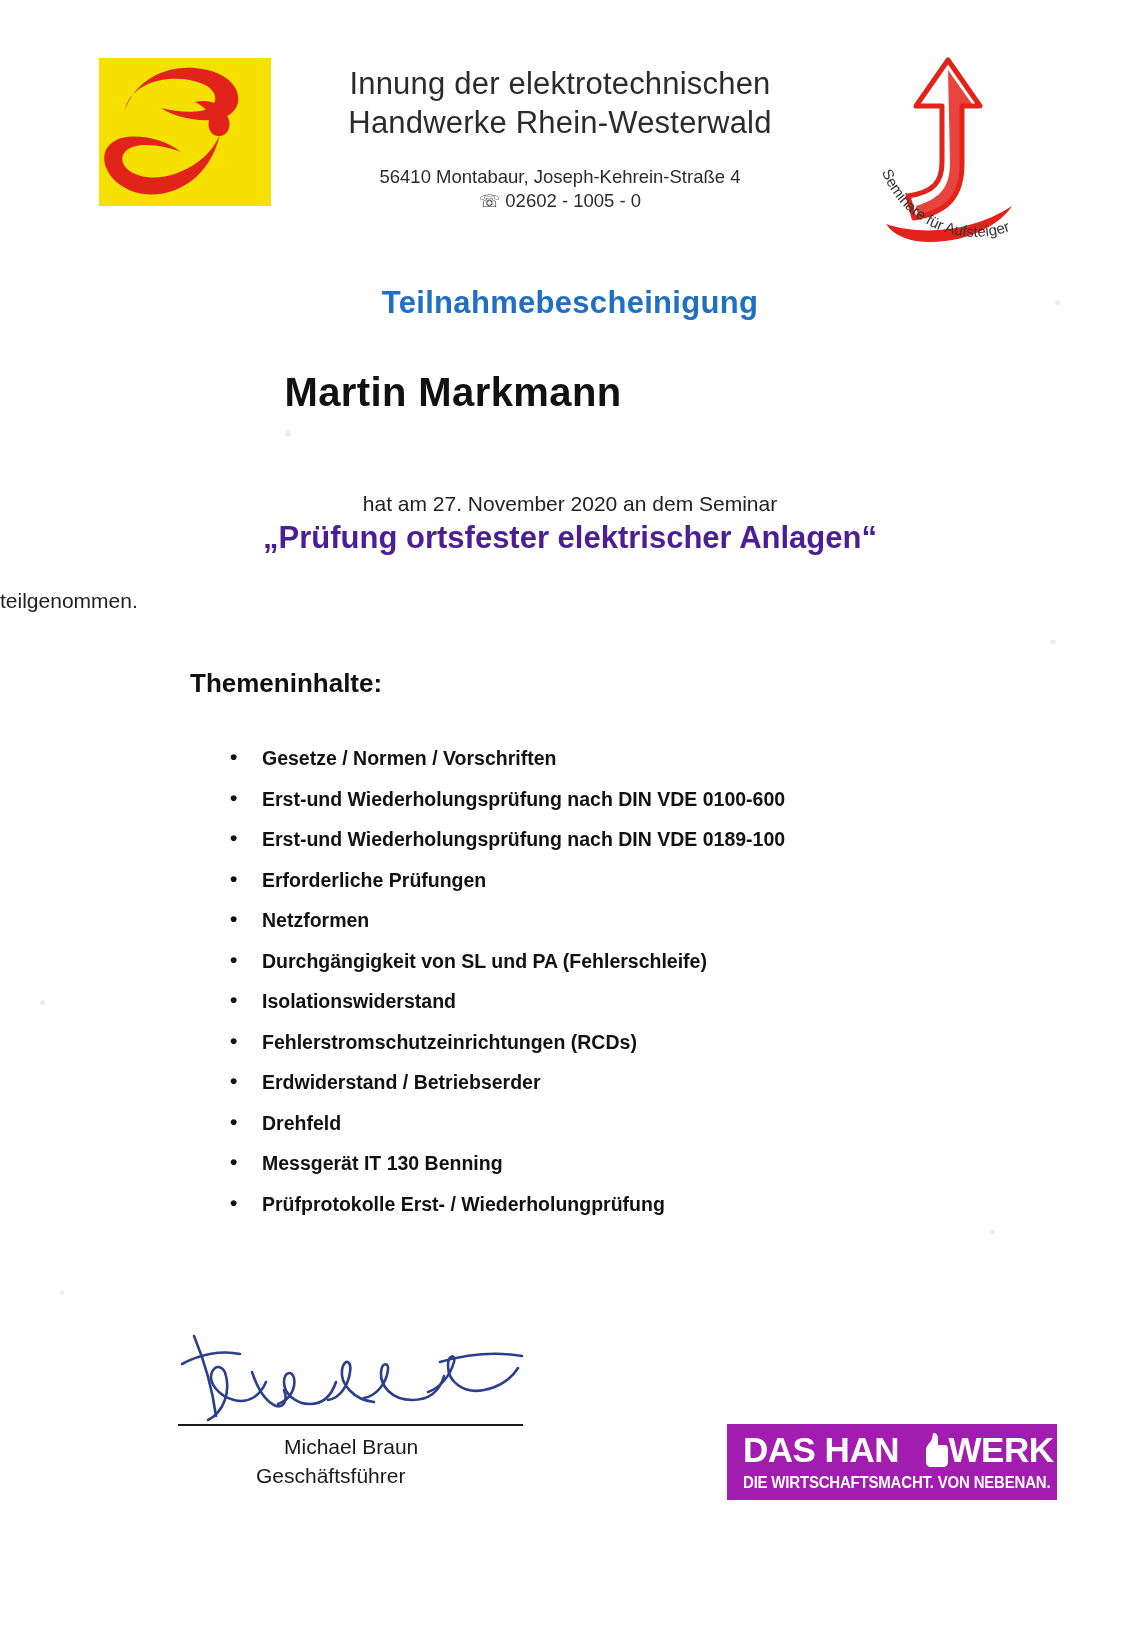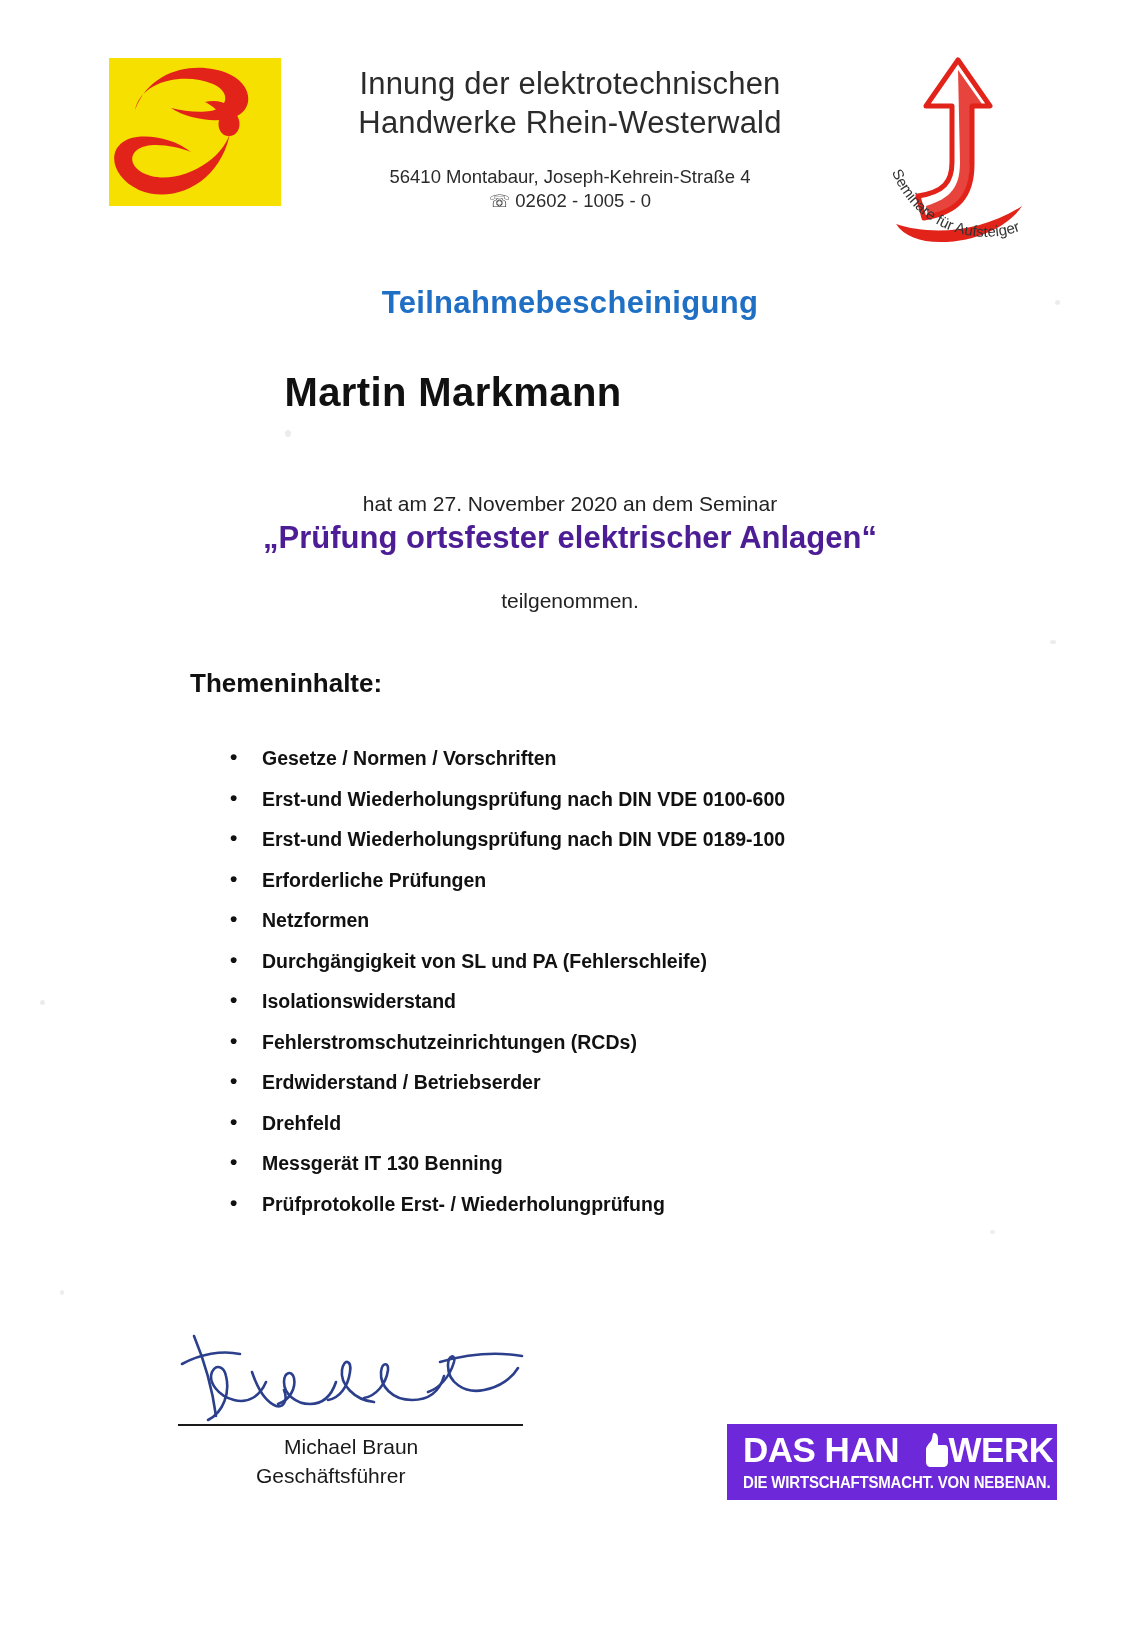--- a/index.html
+++ b/index.html
@@ -13,21 +13,21 @@
     position: relative;
     font-family: "Liberation Sans", sans-serif;
     color: #1a1a1a;
     overflow: hidden;
   }
 
   
   .header {
     position: absolute;
     top: 46px;
-    left: 10px;
+    left: 0;
     width: 1008px;
     height: 200px;
     padding-left: 6px;
   }
   .logo-box {
     position: absolute;
     left: 99px;
     top: 12px;
     width: 172px;
     height: 148px;
@@ -118,21 +118,20 @@
     text-align: center;
     font-size: 31px;
     font-weight: bold;
     color: #4c1d95;
   }
   .closing {
     position: absolute;
     top: 589px;
     left: 0;
     width: 1140px;
-    text-align: center;
     font-size: 21px;
     color: #222;
   }
 
   .topics-heading {
     position: absolute;
     top: 668px;
     left: 190px;
     font-size: 26px;
     font-weight: bold;
@@ -206,21 +205,21 @@
     line-height: 29px;
   }
 
   
   .handwerk {
     position: absolute;
     left: 727px;
     top: 1424px;
     width: 330px;
     height: 76px;
-    background: #6d28d9;
+    background: #a21caf;
     color: #ffffff;
     overflow: hidden;
   }
   .hw-main {
     position: absolute;
     left: 16px;
     top: 6px;
     font-size: 35px;
     font-weight: bold;
     letter-spacing: -0.5px;

